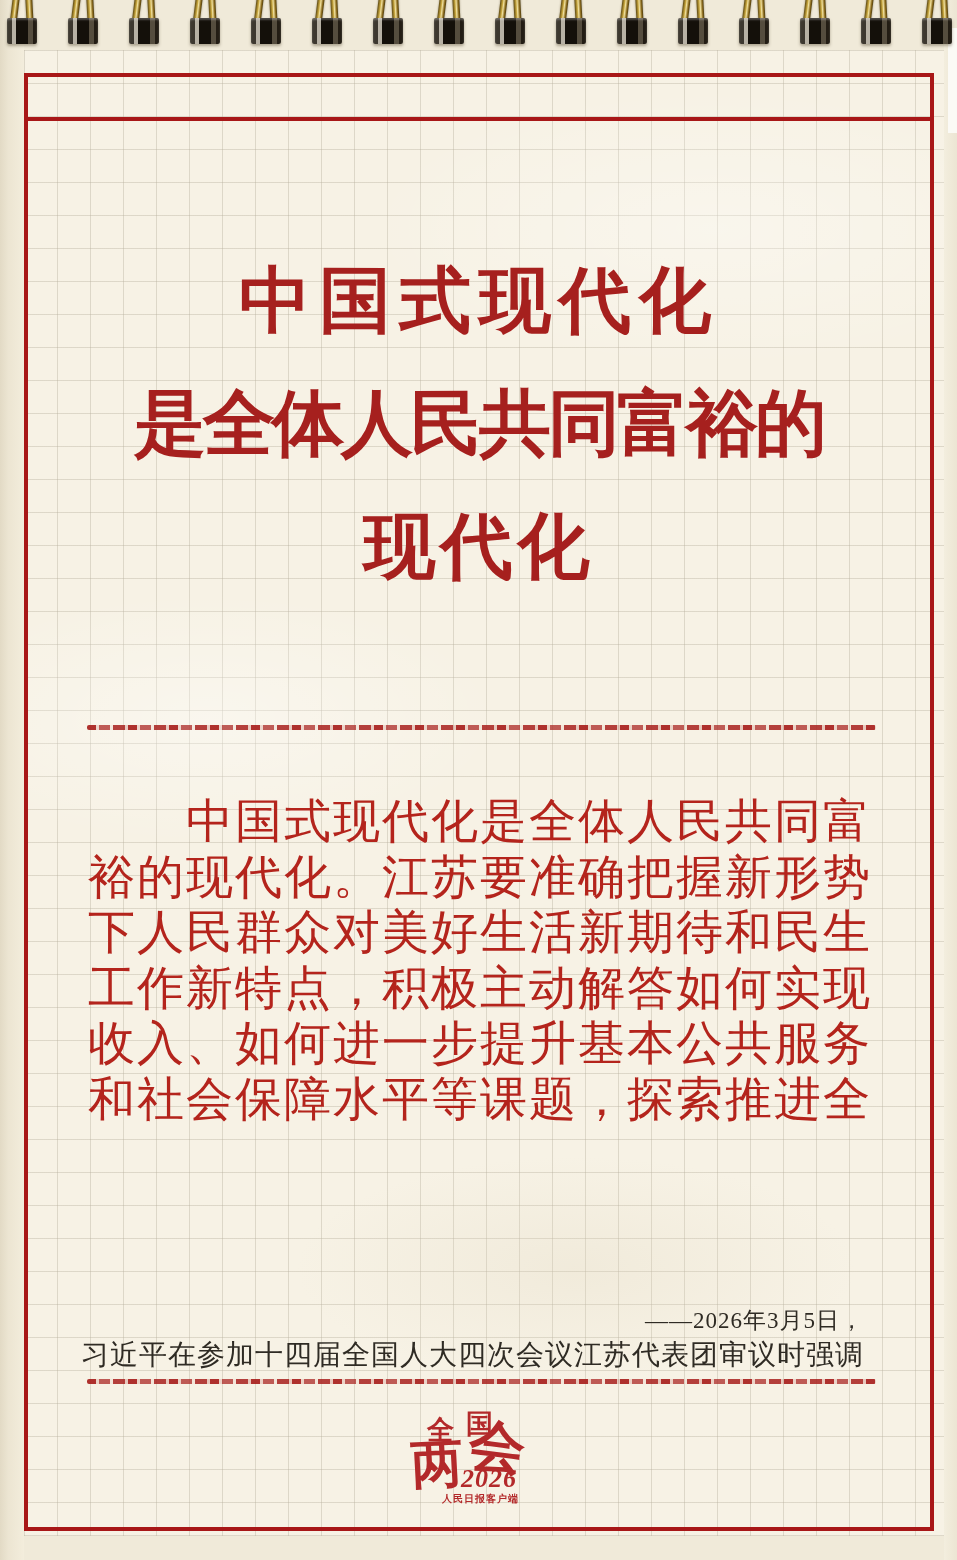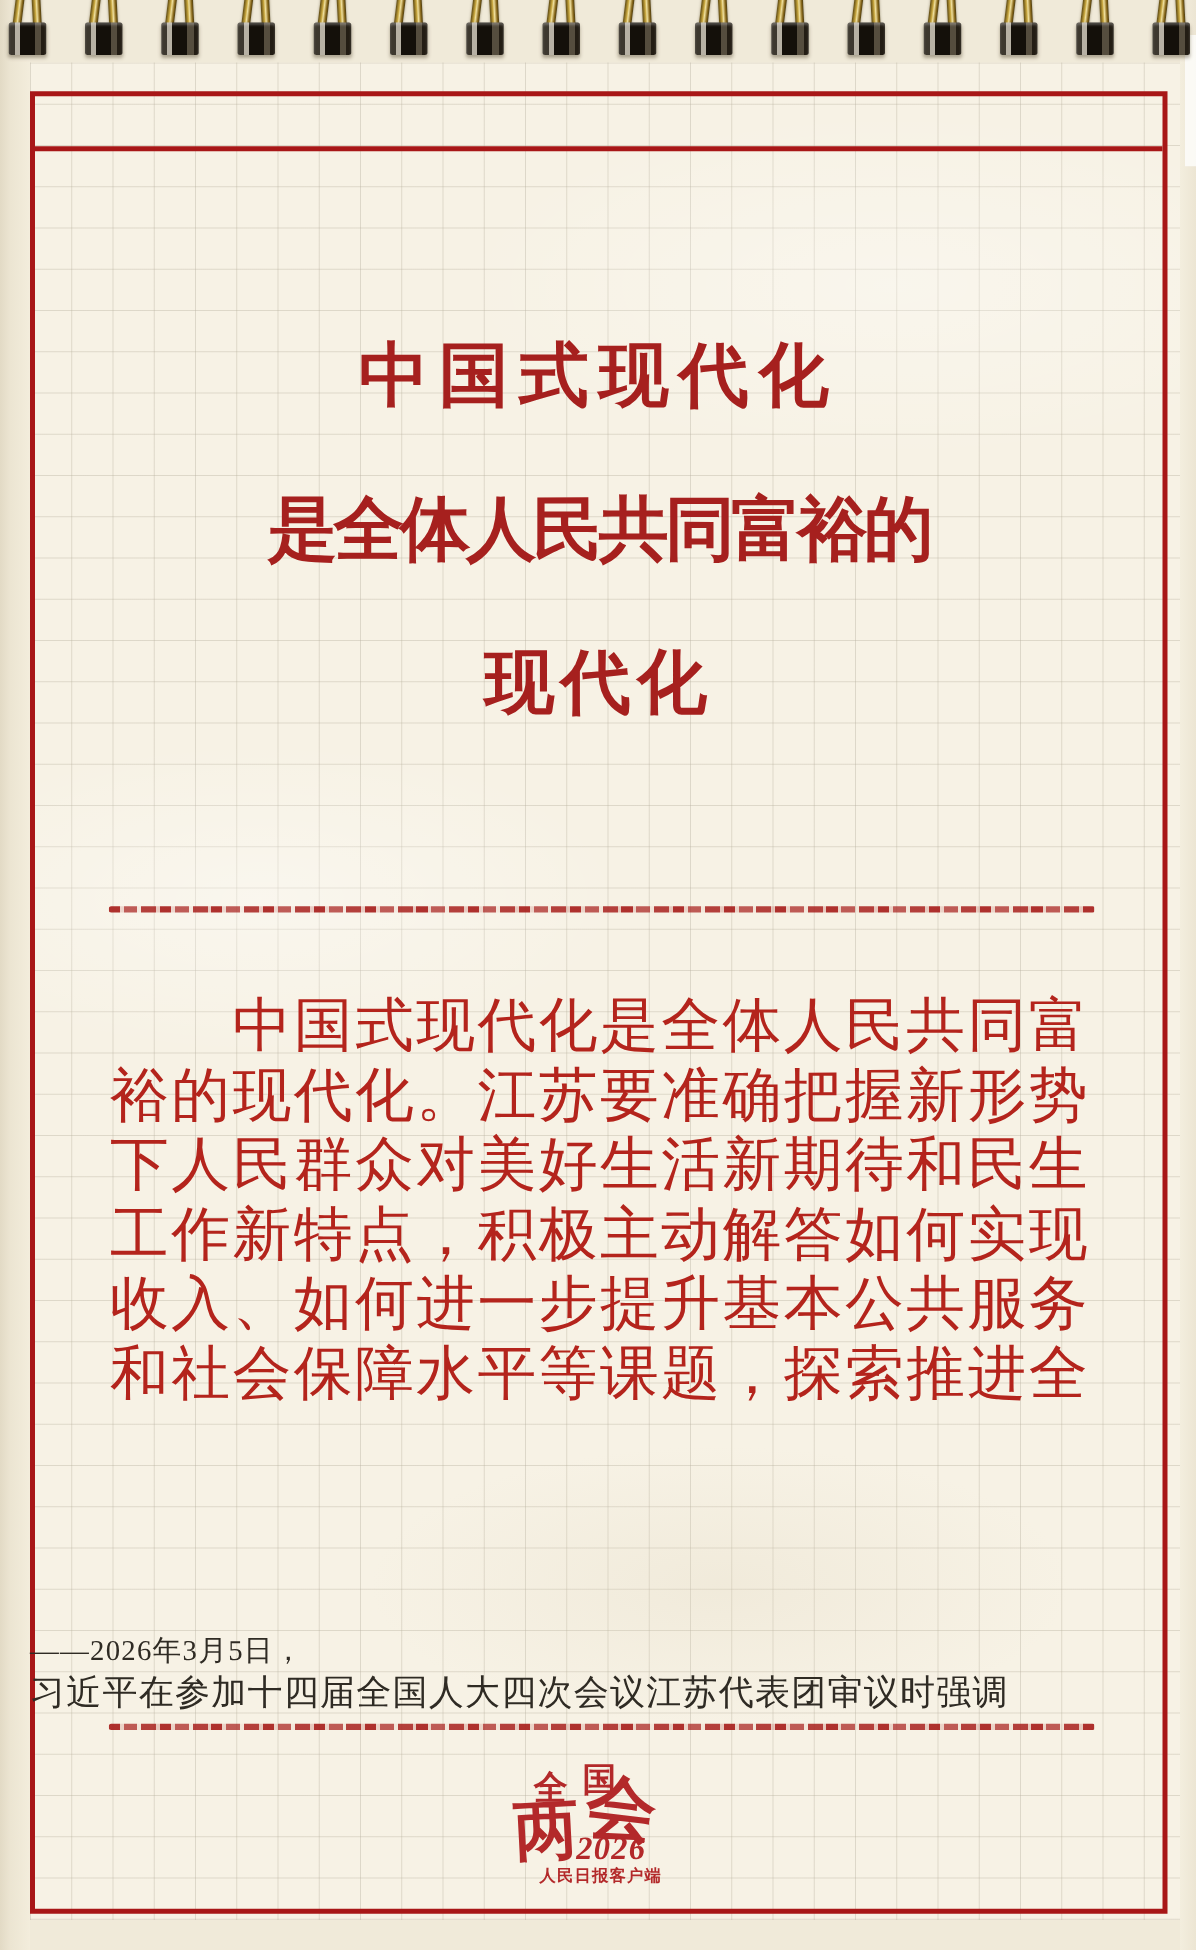--- a/index.html
+++ b/index.html
@@ -42,52 +42,52 @@
   .ring .slot{position:absolute;left:1px;top:18px;width:30px;height:26px;border-radius:2px;
     background:linear-gradient(90deg,#3d382f 0 5px,#b7b1a4 5px 9px,#14100a 9px 21px,#554d3e 21px 26px,#231d14 26px 30px);
     box-shadow:0 2px 3px rgba(90,80,55,.45), inset 0 2px 2px rgba(255,255,255,.25);}
   
   .redbox{position:absolute;left:24px;top:73px;width:910px;height:1458px;
     border:4px solid #a81717;box-sizing:border-box;z-index:2;}
   .frame-rule{position:absolute;left:0;right:0;top:40px;height:4px;background:#a81717;}
   
   .title{position:absolute;left:24px;width:910px;top:240px;text-align:center;
     color:#a6201e;font-weight:900;z-index:3;}
-  .title .t-line{font-size:56px;line-height:123px;white-space:nowrap;}
+  .title .t-line{font-size:72px;line-height:123px;white-space:nowrap;}
   .title .t1{letter-spacing:8px;}
   .title .t2{letter-spacing:-3px;}
   .title .t3{letter-spacing:5px;}
   
   .divider{position:absolute;left:87px;width:789px;height:5px;border-radius:2px;z-index:3;
     background:repeating-linear-gradient(90deg,
       rgba(168,32,29,.92) 0 9px, rgba(168,32,29,.15) 9px 12px,
       rgba(168,32,29,.72) 12px 23px, rgba(168,32,29,.06) 23px 26px,
       rgba(168,32,29,.85) 26px 38px, rgba(168,32,29,.20) 38px 41px);}
   .divider.top{top:725px;}
   .divider.bottom{top:1379px;}
   
   .body-text{position:absolute;left:88px;top:794px;width:796px;z-index:3;
     color:#b4241c;font-size:47px;line-height:55.5px;letter-spacing:2px;
     font-weight:500;white-space:nowrap;}
   .body-text .b-line.indent{padding-left:98px;}
   
-  .attribution{position:absolute;left:24px;width:840px;top:1307px;text-align:left;
+  .attribution{position:absolute;left:24px;width:840px;top:1307px;text-align:right;
     color:#2f2b24;z-index:3;}
   .attribution .a-date{font-size:23px;line-height:28px;letter-spacing:1px;margin-bottom:6px;}
   .attribution .a-src{font-size:28px;line-height:28px;letter-spacing:1px;}
   
   .logo{position:absolute;left:403px;top:1398px;width:155px;height:112px;
     color:#b3292a;z-index:4;font-weight:900;}
   .logo span{position:absolute;display:block;}
   .lg-quan{left:24px;top:14px;font-size:27px;}
   .lg-guo{left:63px;top:8px;font-size:27px;}
   .lg-liang{left:8px;top:32px;font-size:52px;transform:rotate(-3deg);}
   .lg-hui{left:66px;top:12px;font-size:56px;transform:rotate(7deg);}
   .lg-year{left:58px;top:66px;font-size:26px;font-style:italic;letter-spacing:1px;}
-  .lg-byline{left:0;top:94px;width:155px;text-align:center;font-size:13px;
+  .lg-byline{left:0;top:94px;width:155px;text-align:center;font-size:10px;
     font-weight:700;letter-spacing:1px;}
 </style>
 </head>
 <body>
 
 <div class="page">
 
   <div class="paper"></div>
   <div class="left-edge"></div>
   <div class="right-edge"></div>

